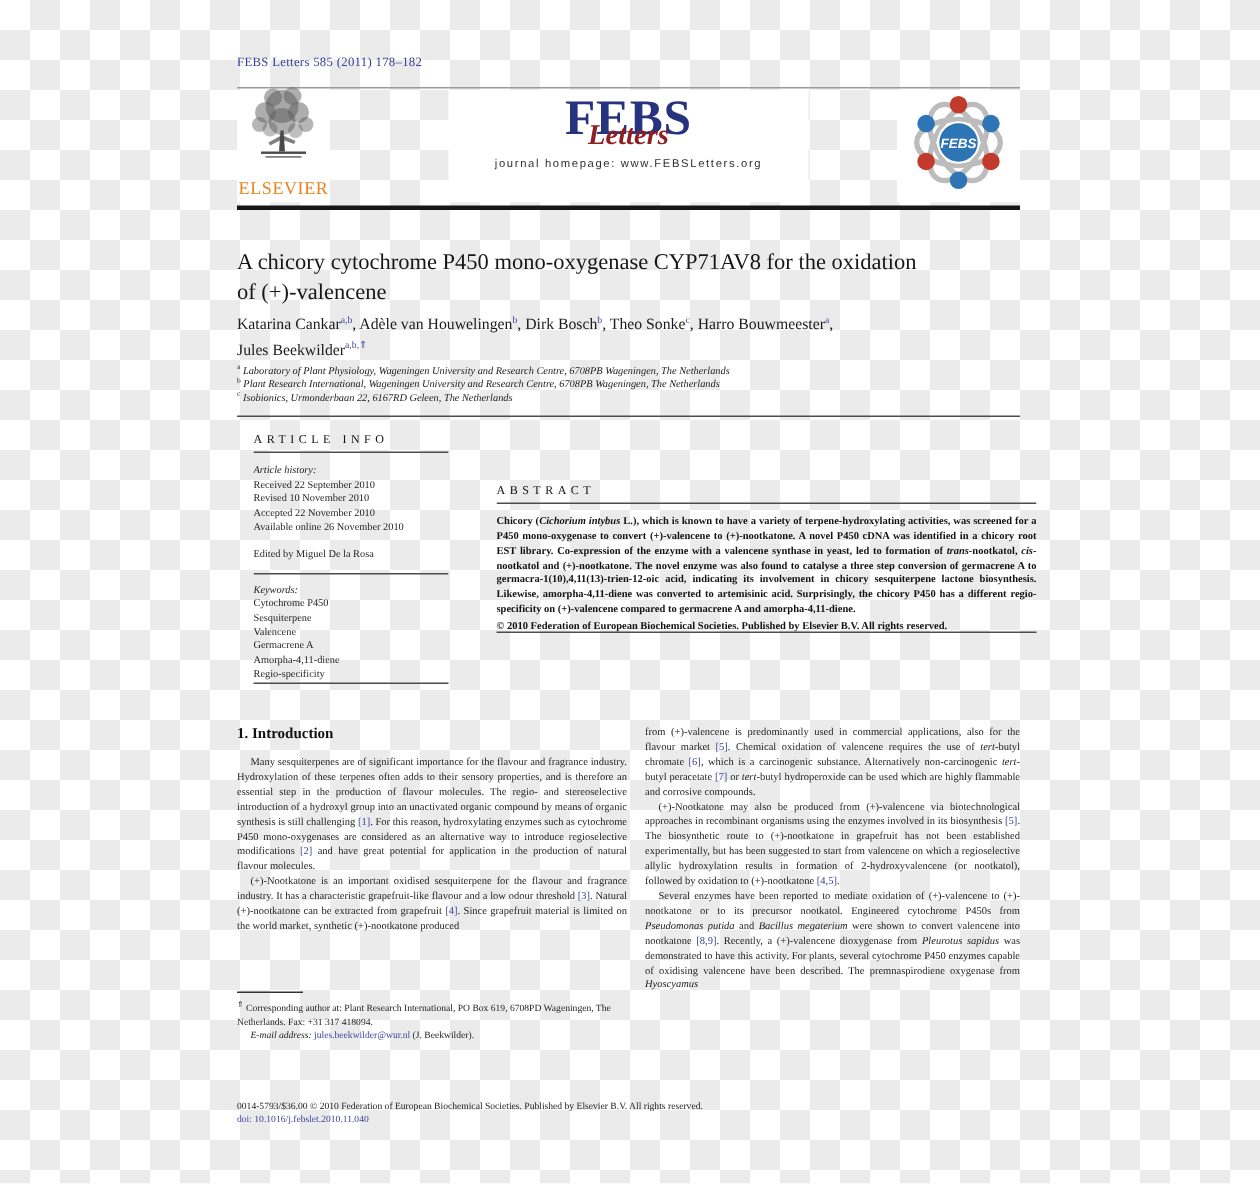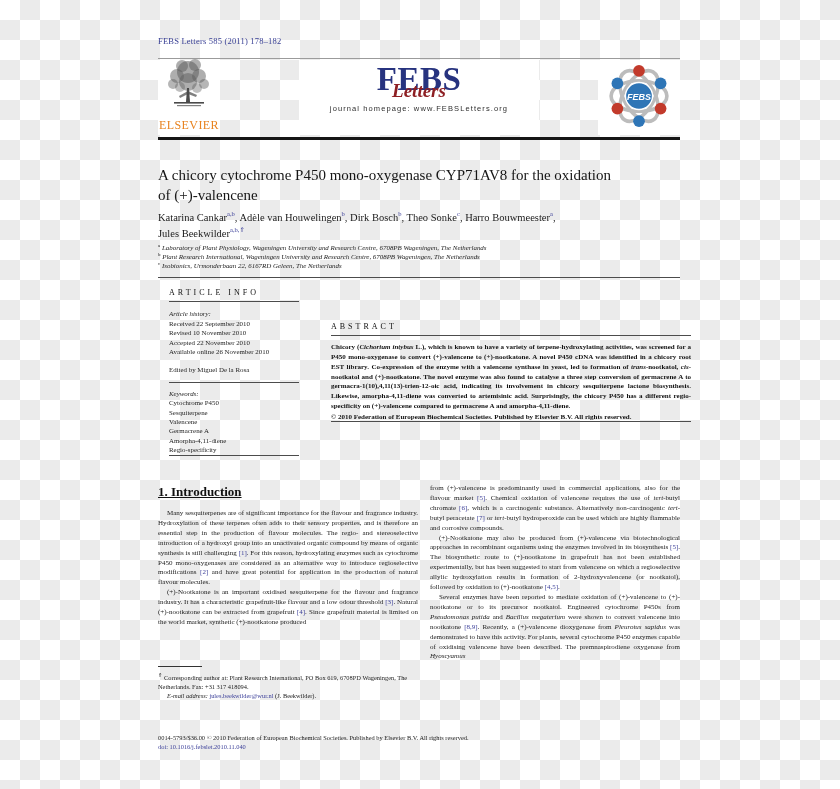--- a/index.html
+++ b/index.html
@@ -53,21 +53,21 @@
   .info-item { font-size:6.9px; line-height:9.4px; color:#1e1e1e; }
   .italic { font-style:italic; }
   .info-sep { border-top:1px solid #4c4c4c; margin:7px 0 6px 0; }
   .gap { height:9px; }
   .abstract-body { font-size:7px; line-height:9.9px; font-weight:bold; text-align:justify; color:#121212; }
   .abstract-copyright { font-size:7px; font-weight:bold; color:#121212; margin-top:1px; }
 
   .body-section { position:absolute; top:484px; left:0; width:522px; display:flex; }
   .col-left { width:260px; margin-right:12px; }
   .col-right { width:250px; }
-  .intro-heading { font-size:13px; font-weight:bold; color:#111; margin-bottom:9px;text-decoration:underline; }
+  .intro-heading { font-size:10px; font-weight:bold; color:#111; margin-bottom:9px; }
   .para { font-size:7px; line-height:9.9px; text-align:justify; color:#1b1b1b; }
   .indent { text-indent:9px; }
   .cite, .link { color:#3f439b; }
 
   .footnote { margin-top:38px; width:252px; font-size:6.4px; line-height:8.8px; color:#222; }
   .footnote-rule { width:44px; border-top:1px solid #333; margin-bottom:4px; }
   .email-line { text-indent:9px; }
 
   .footer { position:absolute; top:733px; left:0; width:480px; font-size:6.4px; line-height:9.2px; color:#222; }
   .doi-line { color:#3f439b; }

